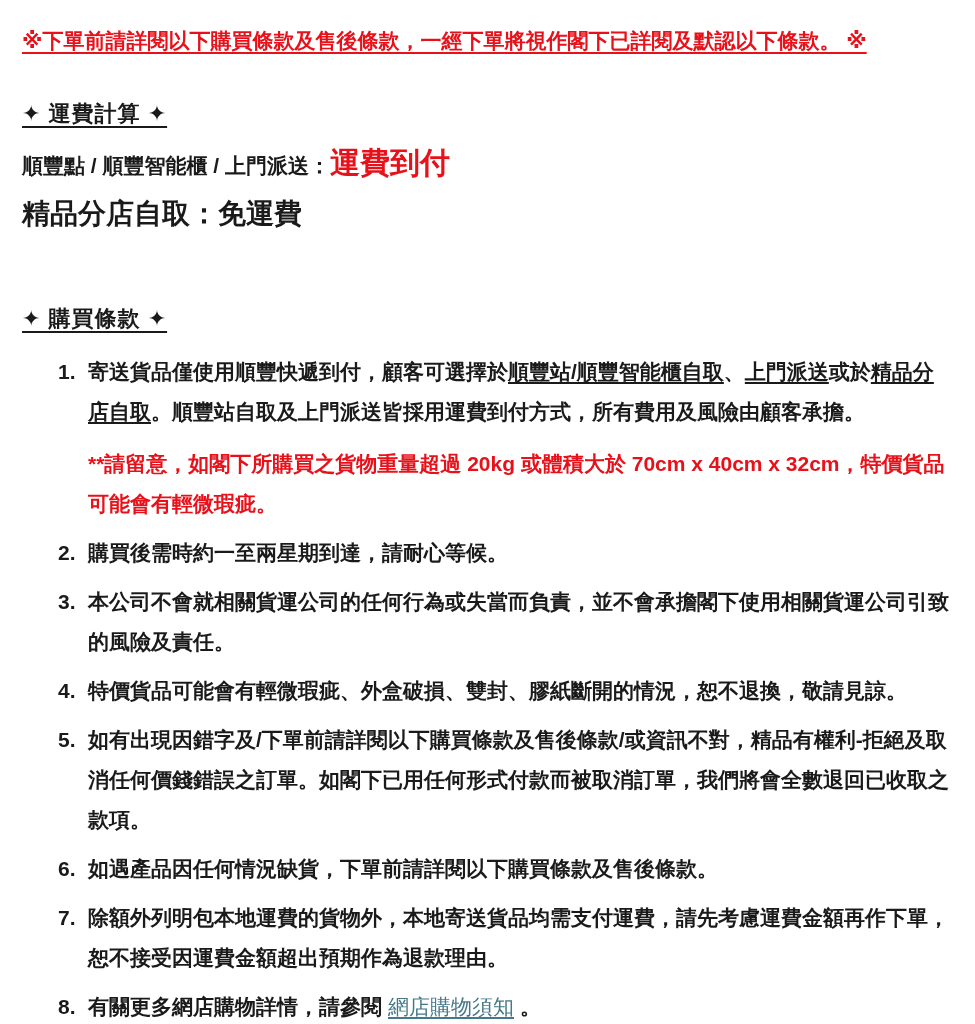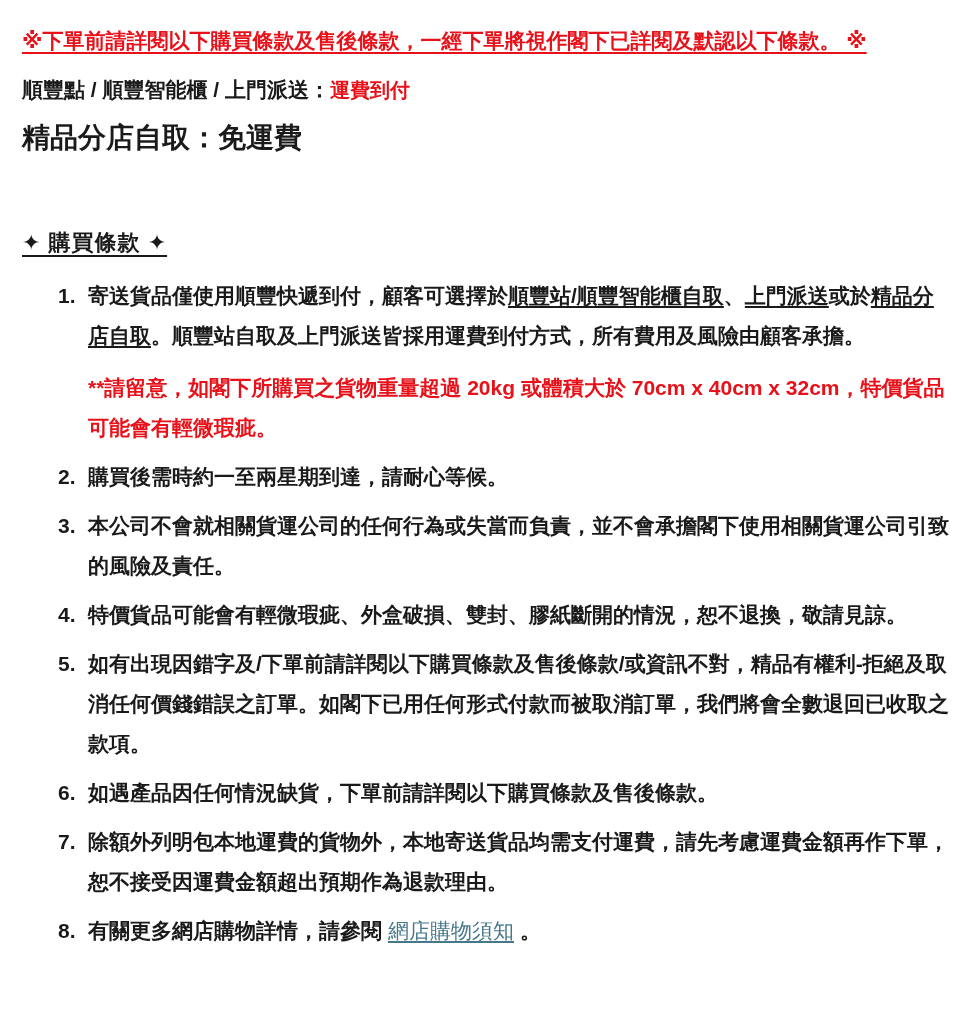--- a/index.html
+++ b/index.html
@@ -25,21 +25,21 @@
 
   .section-heading{
     margin:47px 0 0 0;font-size:22px;line-height:26px;
     text-decoration:underline;text-underline-offset:5px;
     text-decoration-thickness:2px;letter-spacing:1px;
     font-weight:700;color:var(--ink);
   }
   .section-heading.second{margin-top:78px;}
 
   .ship-line{margin:16px 0 0 0;font-size:21px;line-height:40px;}
-  .big-red{font-size:20px;color:var(--red);font-weight:700;}
+  .big-red{font-size:30px;color:var(--red);font-weight:700;}
   .ship-line2{margin:14px 0 0 0;font-size:28px;line-height:28px;}
 
   .terms-list{margin:20px 0 0 0;padding:0;list-style:none;}
   .term-item{
     display:flex;align-items:flex-start;
     padding-left:36px;margin:0 0 9px 0;
     font-size:21px;line-height:40px;
   }
   .num{flex:none;width:30px;}
   .body{flex:1;min-width:0;}
@@ -52,20 +52,21 @@
     margin:0 6px;cursor:pointer;
   }
 </style>
 </head>
 <body>
 
 <div class="page">
 
   <p class="banner">※下單前請詳閱以下購買條款及售後條款，一經下單將視作閣下已詳閱及默認以下條款。 ※</p>
 
+  <h2 class="section-heading">✦ 運費計算 ✦</h2>
 
   <p class="ship-line"><span>順豐點 / 順豐智能櫃 / 上門派送：</span><span class="big-red">運費到付</span></p>
 
   <p class="ship-line2">精品分店自取：免運費</p>
 
   <h2 class="section-heading second">✦ 購買條款 ✦</h2>
 
   <div class="terms-list">
 
     <div class="term-item">

